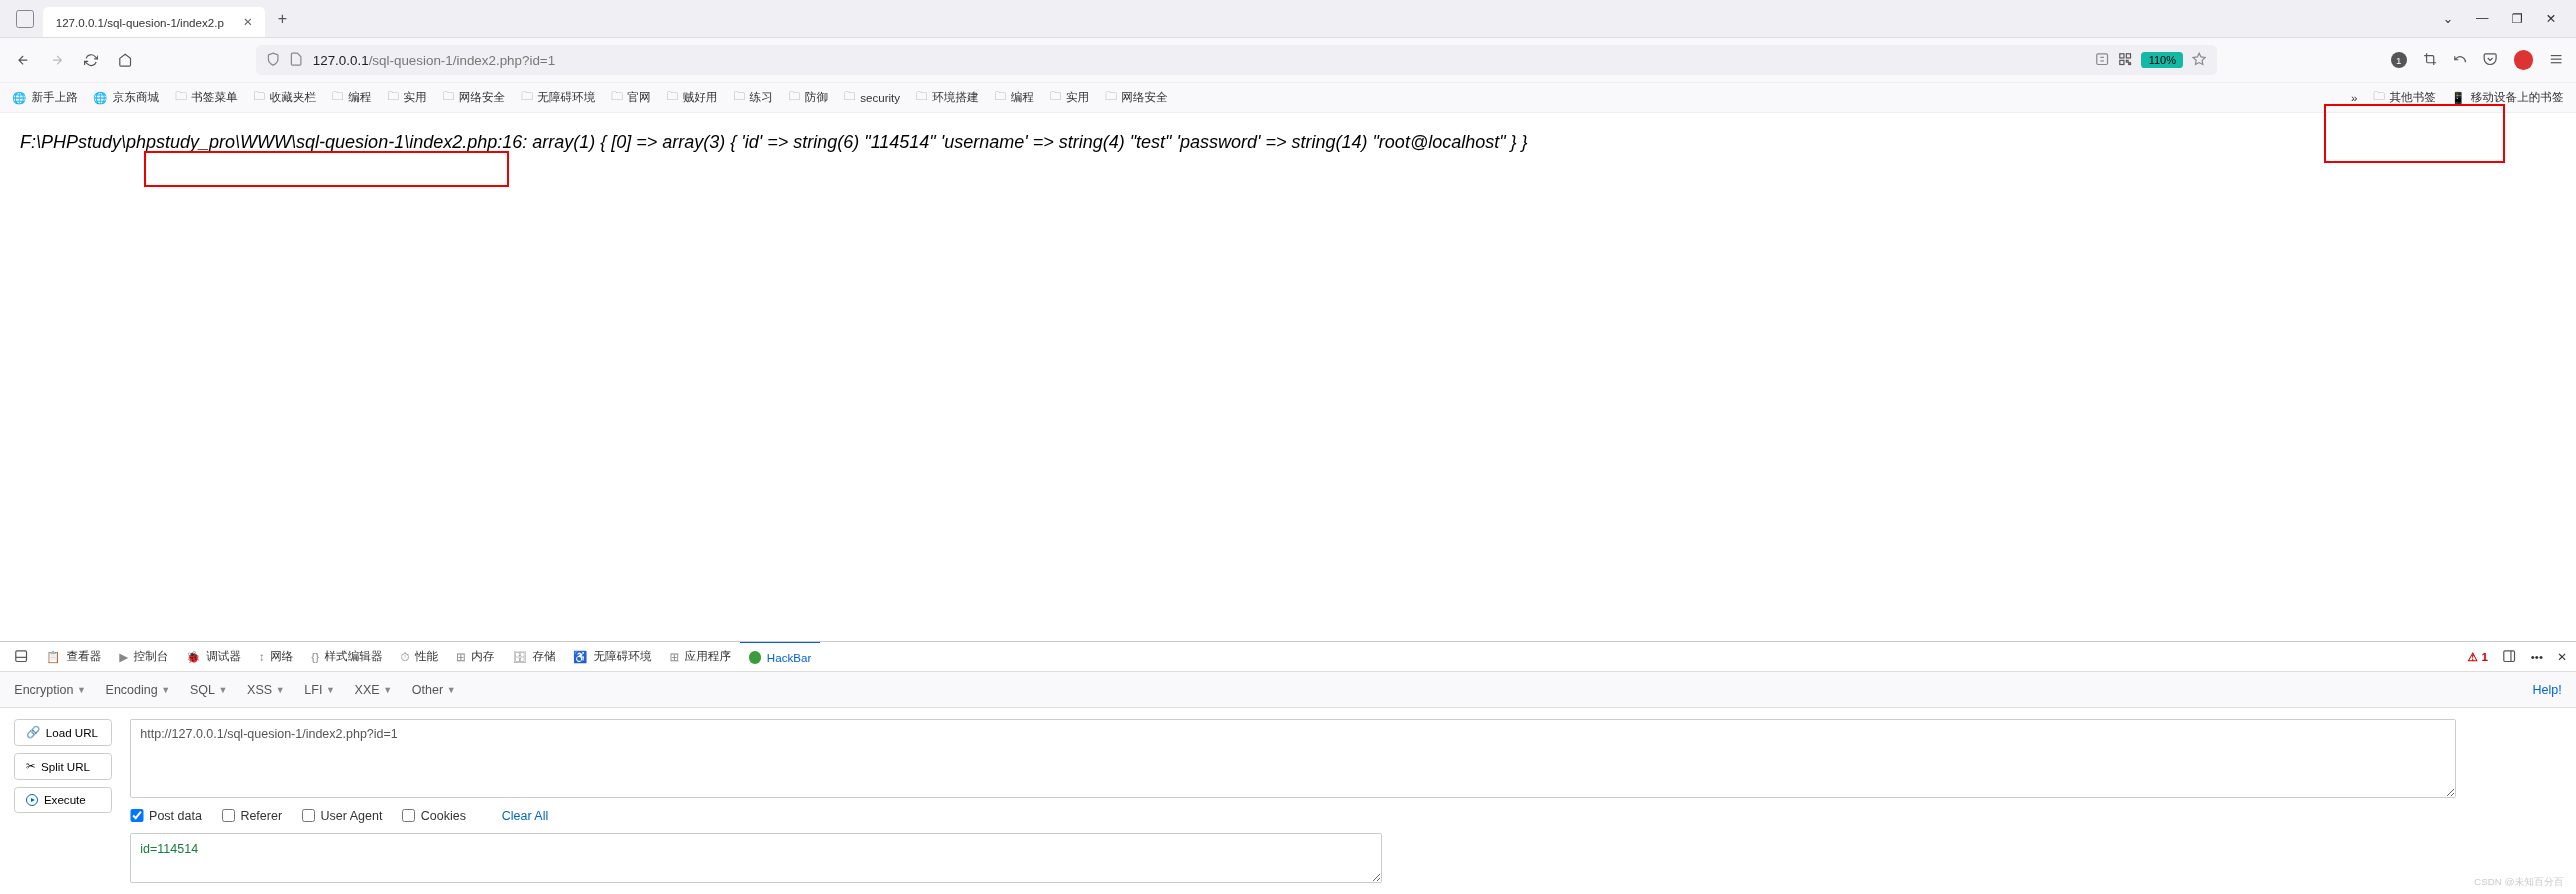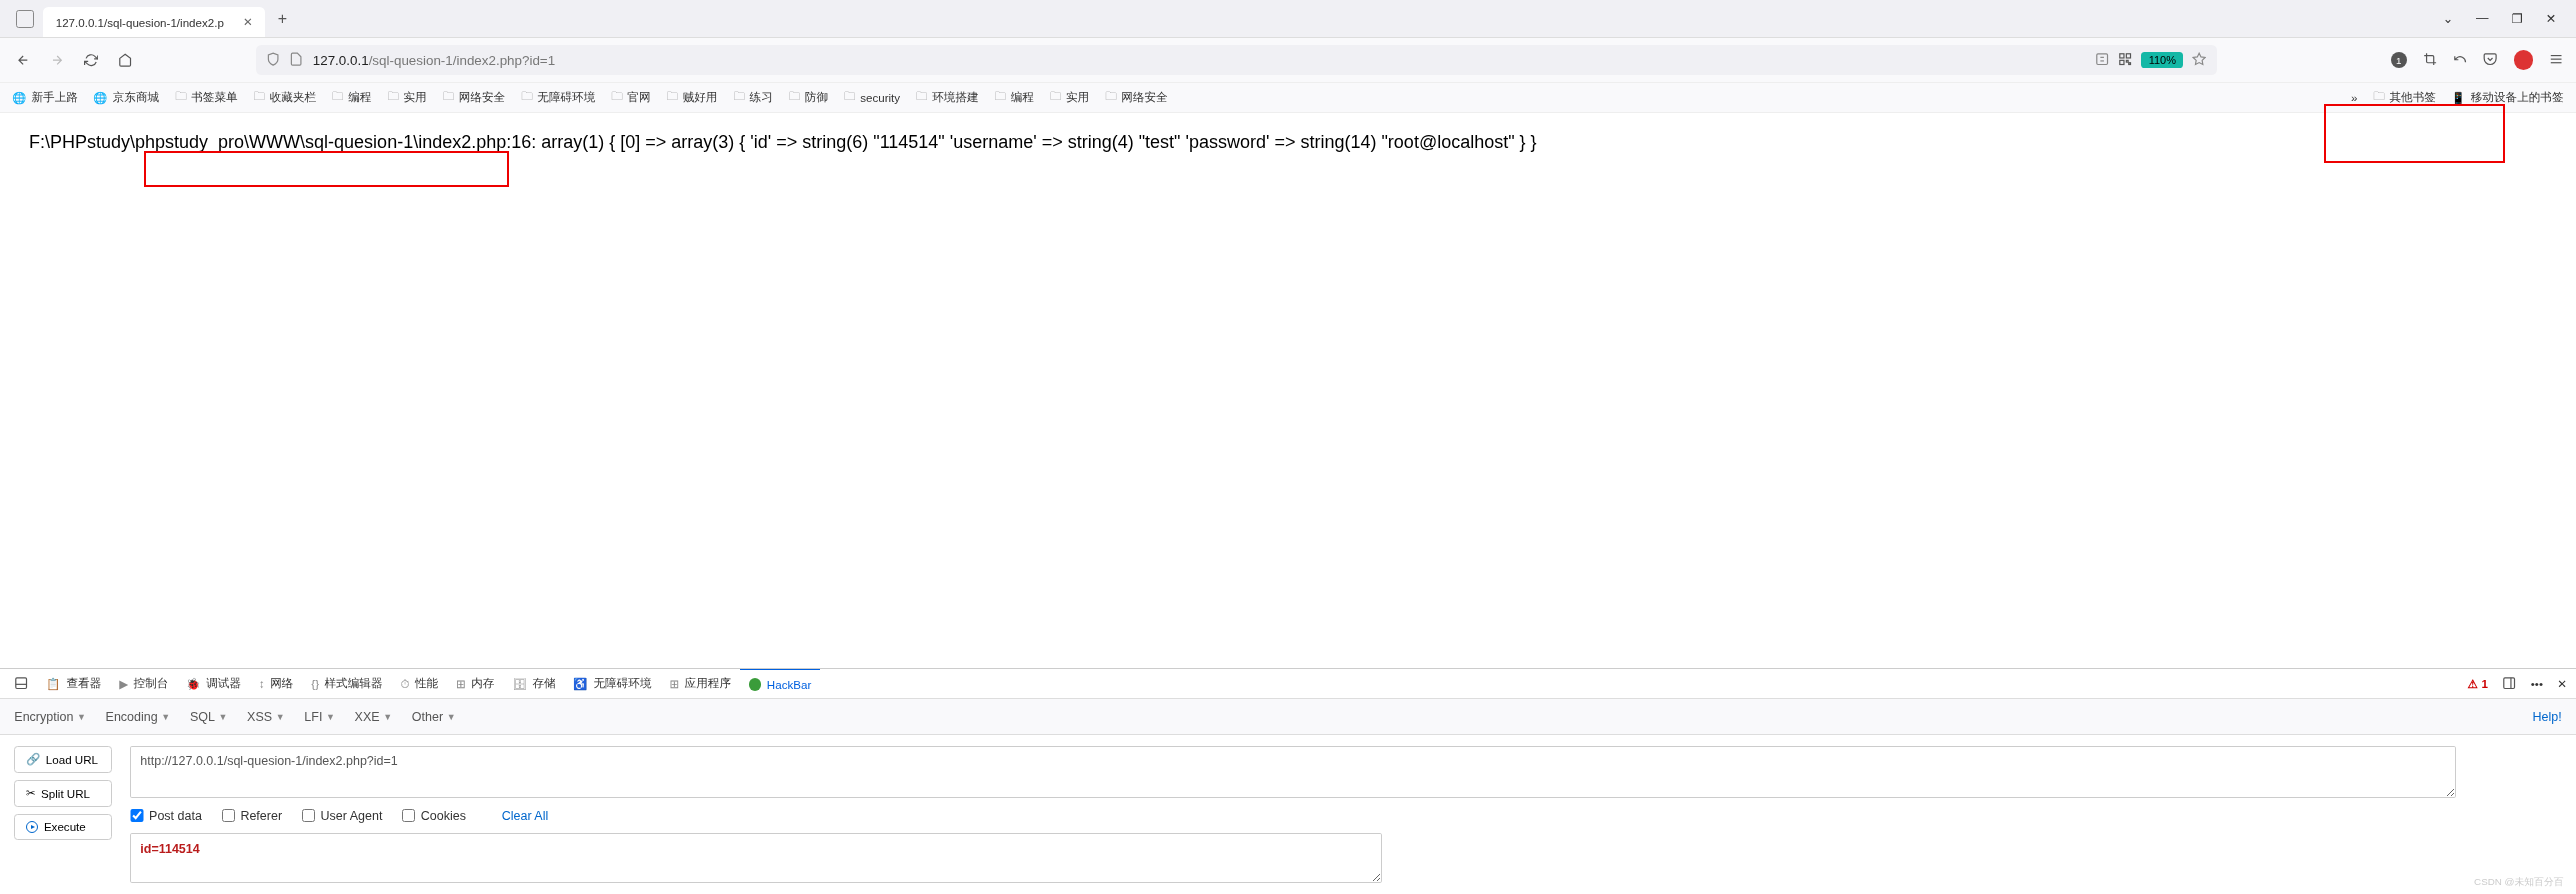--- a/index.html
+++ b/index.html
@@ -23,21 +23,21 @@
 .zoom-badge { background: #14b8a6; border-radius: 3.6px; padding: 1.8px 7.2px; font-size: 11px; }
 .count-badge { background: #555; color: #fff; border-radius: 50%; width: 16px; height: 16px; display: flex; align-items: center; justify-content: center; font-size: 9.8px; }
 .bug-icon { width: 19.7px; height: 19.7px; background: #d33; border-radius: 50%; }
 
 .bookmarks { height: 30px; background: #f9f9fb; display: flex; align-items: center; padding: 0 12.5px; gap: 16px; font-size: 11.6px; color: #333; border-bottom: 0.9px solid #eee; }
 .bm-item { display: flex; align-items: center; gap: 4.5px; white-space: nowrap; }
 .bm-item .folder { color: #888; }
 .bm-item .globe { color: #888; }
 .bm-overflow { margin-left: auto; display: flex; align-items: center; gap: 16px; }
 
-.content { padding: 16px 29px; font-family: "Times New Roman", serif; font-size: 18px; color: #000; line-height: 1.5; position: relative; word-wrap: break-word; }
+.content { padding: 16px 20px; font-family: "Times New Roman", serif; font-size: 18px; color: #000; line-height: 1.5; position: relative; word-wrap: break-word; font-style: italic; }
 .redbox { position: absolute; border: 2.7px solid #e00; pointer-events: none; }
 .redbox.r1 { left: 2324px; top: -9px; width: 181px; height: 59px; }
 .redbox.r2 { left: 144px; top: 38px; width: 365px; height: 36px; }
 
 .devtools { position: absolute; bottom: 0; left: 0; right: 0; background: #fff; border-top: 0.9px solid #ccc; }
 .dt-tabs { height: 30px; display: flex; align-items: center; border-bottom: 0.9px solid #ddd; padding: 0 9px; gap: 3.6px; font-size: 11.6px; color: #333; }
 .dt-tab { display: flex; align-items: center; gap: 5.4px; padding: 0 9px; height: 30px; }
 .dt-tab.active { border-top: 1.8px solid #0060df; color: #0060df; }
 .dt-tab .green-dot { width: 12.5px; height: 12.5px; background: #3a9c3a; border-radius: 50%; }
 .dt-right { margin-left: auto; display: flex; align-items: center; gap: 14.3px; }
@@ -48,26 +48,26 @@
 .hb-dd { display: flex; align-items: center; gap: 3.6px; }
 .hb-dd .caret { font-size: 9px; color: #888; }
 .hb-help { margin-left: auto; color: #0066cc; }
 
 .hb-body { display: flex; padding: 10.7px 14.3px; gap: 18px; }
 .hb-left { display: flex; flex-direction: column; gap: 7.2px; }
 .hb-btn { background: #fff; border: 0.9px solid #ccc; border-radius: 3.6px; padding: 5.4px 10.7px; font-size: 11.6px; width: 98px; text-align: left; display: flex; align-items: center; gap: 5.4px; }
 .hb-btn .play { width: 12.5px; height: 12.5px; border: 1.8px solid #0066cc; border-radius: 50%; display: inline-flex; align-items: center; justify-content: center; }
 .hb-btn .play::after { content: ""; border-left: 4.5px solid #0066cc; border-top: 2.7px solid transparent; border-bottom: 2.7px solid transparent; margin-left: 0.9px; }
 .hb-right { flex: 1; display: flex; flex-direction: column; gap: 10.7px; max-width: 2326px; }
-.hb-url { width: 100%; height: 52px; border: 0.9px solid #ccc; border-radius: 1.8px; padding: 7.2px 9px; font-size: 12.5px; color: #555; resize: both; font-family: inherit; }
+.hb-url { width: 100%; height: 79px; border: 0.9px solid #ccc; border-radius: 1.8px; padding: 7.2px 9px; font-size: 12.5px; color: #555; resize: both; font-family: inherit; }
 .hb-opts { display: flex; align-items: center; gap: 19.7px; font-size: 12.5px; color: #333; }
 .hb-opts label { display: flex; align-items: center; gap: 5.4px; }
 .hb-opts input[type=checkbox] { width: 13.4px; height: 13.4px; }
 .hb-clear { color: #0066cc; margin-left: 16px; }
-.hb-post { width: 1252px; height: 50px; border: 0.9px solid #ccc; border-radius: 1.8px; padding: 7.2px 9px; font-size: 12.5px; color: #b91c1c; resize: both; font-family: inherit; font-weight: bold; }
+.hb-post { width: 1252px; height: 50px; border: 0.9px solid #ccc; border-radius: 1.8px; padding: 7.2px 9px; font-size: 12.5px; color: #15803d; resize: both; font-family: inherit; }
 
 .watermark { position: absolute; bottom: 5.4px; right: 12.5px; font-size: 9.8px; color: #ccc; margin-left: 16px; }
 
 svg.icon { width: 14.3px; height: 14.3px; }
 </style>
 </head>
 <body>
 
 <div class="titlebar">
   <span class="spacer-icon"></span>

